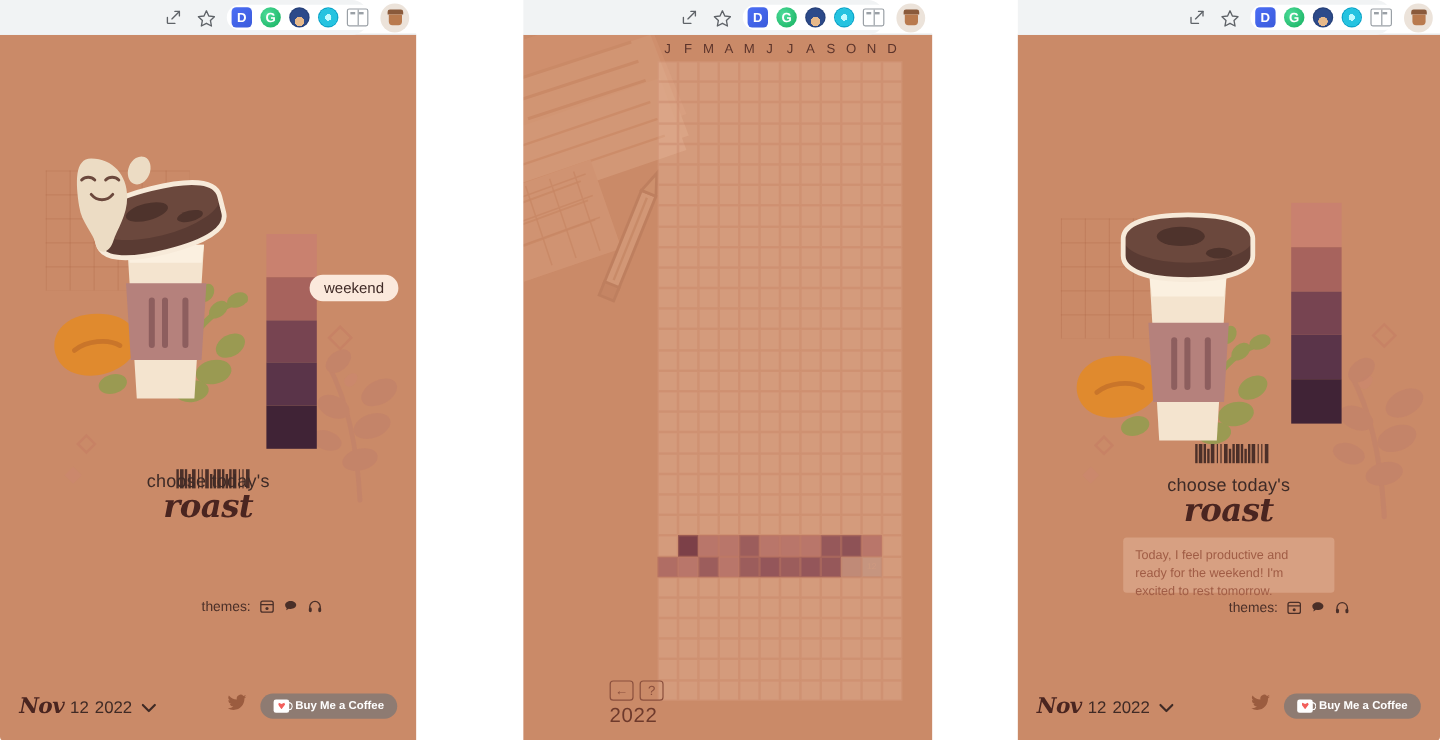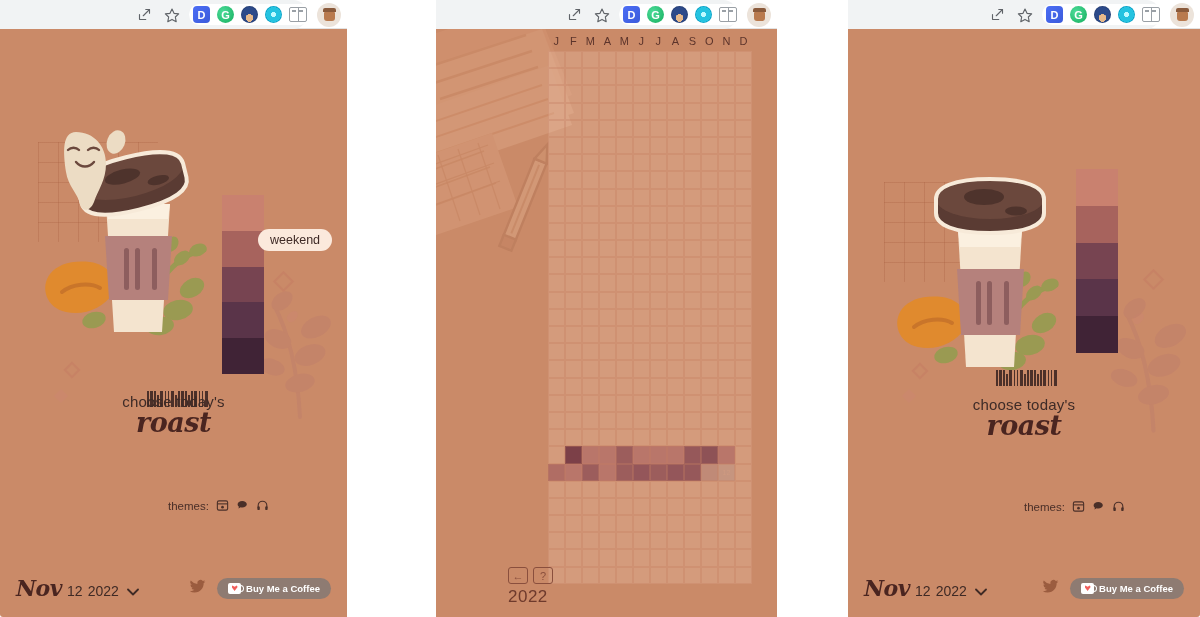--- a/index.html
+++ b/index.html
@@ -173,21 +173,21 @@
 
   
   .bottom{
     position:absolute; left:0; right:0; bottom:0; height:58px;
     display:flex; align-items:center; justify-content:space-between;
     padding:0 16px;
   }
   .date{ display:flex; align-items:baseline; gap:5px; }
   .date .mon{
     font-family:"DejaVu Serif", serif; font-style:italic; font-weight:bold;
-    font-size:22px; color:#4a2520; letter-spacing:-.5px;
+    font-size:18px; color:#4a2520; letter-spacing:-.5px;
   }
   .date .dy, .date .yr{ font-size:14px; color:#3f2a25; }
   .chev{ margin-left:3px; }
   .bm-right{ display:flex; align-items:center; gap:10px; }
   .bmc{
     display:flex;align-items:center;gap:5px;
     background:#8e7b72; color:#fff;
     border-radius:13px; padding:5px 11px;
     font-size:9.5px; font-weight:bold;
     font-family:"Liberation Sans",sans-serif;
@@ -1024,20 +1024,21 @@
           <i></i>
           <i class="w"></i>
           <i></i>
           <i></i>
           <i class="w"></i>
       </div>
 
       <div class="head-sm" style="top:367px;">choose today's</div>
       <div class="head-script" style="top:381px;">roast</div>
 
+      <div class="entry filled" style="left:88px; top:419px; width:176px; height:46px;" placeholder="how are you?">Today, I feel productive and ready for the weekend! I'm excited to rest tomorrow.</div>
 
       <div class="themes" style="left:176px; top:471px;">
         <span>themes:</span>
         <svg class="t-ico" viewBox="0 0 24 24">
           <rect x="2.5" y="3.5" width="19" height="17" rx="3" fill="none" stroke="#4a2f28" stroke-width="2"></rect>
           <path d="M2.5 9h19" stroke="#4a2f28" stroke-width="2"></path>
           <circle cx="12" cy="15" r="2.4" fill="#4a2f28"></circle>
         </svg>
         <svg class="t-ico" viewBox="0 0 24 24">
           <path d="M3 9.5c0-3.3 3.8-6 8.5-6S20 6.2 20 9.5s-3.8 6-8.5 6c-1 0-2-.1-2.9-.35L4.5 17.5l.9-3.1C3.9 13.2 3 11.5 3 9.5Z" fill="#4a2f28"></path>

